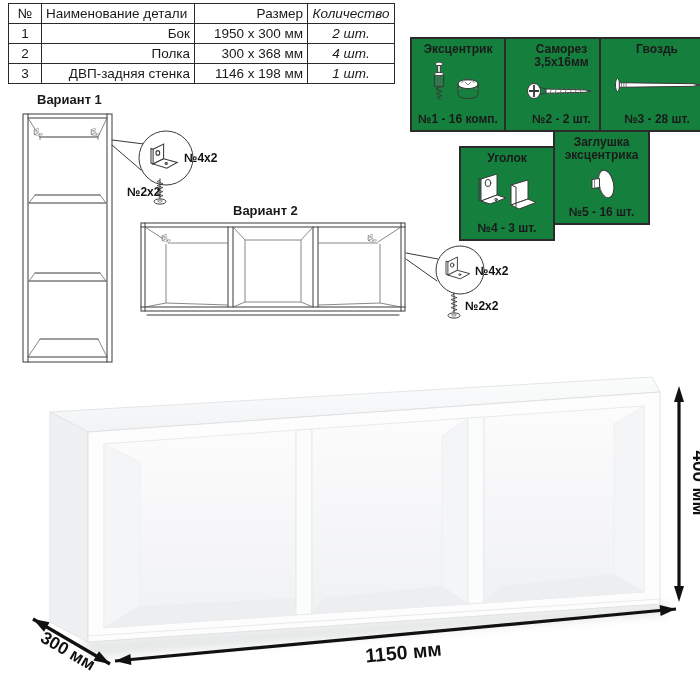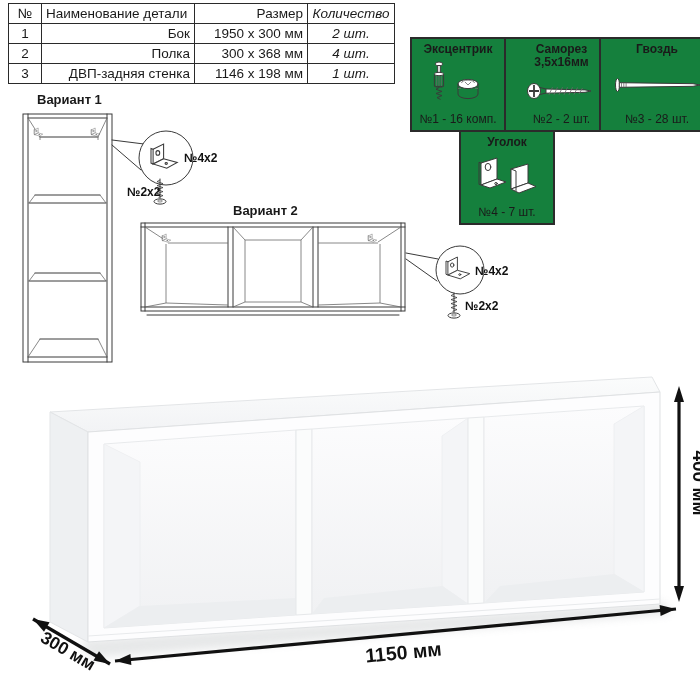--- a/index.html
+++ b/index.html
@@ -13,21 +13,21 @@
   .parts-table td.c-num{width:24px;}
   .parts-table td.c-name{width:142px;text-align:right;padding-left:6px;}
   .parts-table td.c-size{width:104px;text-align:right;}
   .parts-table td.c-qty{width:78px;font-style:italic;}
 
   
   .hw{position:absolute;width:96px;height:95px;border:2px solid #2b2b2b;background:#15803d;
       box-sizing:border-box;display:flex;flex-direction:column;align-items:center;
       justify-content:space-between;padding:4px 2px 5px;text-align:center;}
   .hw .t{font-weight:bold;font-size:12px;line-height:13px;}
-  .hw .q{font-weight:normal;font-size:12px;line-height:12px;}
+  .hw .q{font-weight:bold;font-size:12px;line-height:12px;}
   .hw .ic{flex:1;display:flex;align-items:center;justify-content:center;}
 
   .vtitle{position:absolute;font-weight:bold;font-size:13px;}
 
   .dwg{position:absolute;}
   .dln{stroke:#3a3a3a;stroke-width:1;fill:none;stroke-linecap:round;}
   .dlnw{stroke:#3a3a3a;stroke-width:1;fill:#ffffff;}
   .thin{stroke:#6a6a6a;stroke-width:.8;fill:none;}
   .ctext{font-family:"Liberation Sans",sans-serif;font-weight:bold;font-size:12px;fill:#111;}
   .dimtext{font-family:"Liberation Sans",sans-serif;font-weight:bold;fill:#111;}
@@ -123,38 +123,53 @@
         <ellipse cx="4.5" cy="8" rx="2" ry="6.5" class="dlnw"></ellipse>
         <path d="M6.3,5.7 L80,6.7 L87,8 L80,9.3 L6.3,10.3 Z" class="dlnw"></path>
         <line x1="8.5" y1="5.8" x2="8.5" y2="10.2" class="thin"></line>
         <line x1="10.8" y1="5.8" x2="10.8" y2="10.2" class="thin"></line>
         <line x1="13.1" y1="5.9" x2="13.1" y2="10.1" class="thin"></line>
       </svg>
     </div>
     <div class="q">№3 - 28 шт.</div>
   </div>
 
-  <div class="hw" style="left:459px;top:130px;">
+  <div class="hw" style="left:459px;top:146px;">
     <div class="t"><span>Уголок</span><br>
       <span></span></div>
     <div class="ic">
       <svg width="64" height="46" viewBox="0 0 64 46">
         <path d="M6,8 L22,3 L22,24 L6,30 Z" class="dlnw"></path>
         <path d="M6,8 L4,7.3 L4,29.3 L6,30" class="dln"></path>
         <ellipse cx="13" cy="12" rx="2.8" ry="3.6" class="dln"></ellipse>
         <path d="M6,30 L22,24 L31,27 L15,33 Z" class="dlnw"></path>
         <ellipse cx="21" cy="28.5" rx="1.3" ry="1" class="dln"></ellipse>
         <path d="M36,14 L53,9 L53,28 L36,34 Z" class="dlnw"></path>
         <path d="M36,34 L53,28 L61,31.5 L44,38 Z" class="dlnw"></path>
         <path d="M36,14 L41,16 L41,35.5" class="dln"></path>
       </svg>
     </div>
-    <div class="q">№4 - 7 шт.</div>
-  </div>
-
+    <div class="q">№4 - 3 шт.</div>
+  </div>
+
+  <div class="hw" style="left:553px;top:130px;width:97px;">
+    <div class="t"><span>Заглушка</span><br>
+      <span>эксцентрика</span></div>
+    <div class="ic">
+      <svg width="40" height="38" viewBox="0 0 40 38">
+        <g transform="rotate(-12 24 19)">
+          <ellipse cx="24" cy="19" rx="7.5" ry="14" class="dlnw"></ellipse>
+          <path d="M21,6.5 a5,13 0 0 0 0,25" class="thin"></path>
+        </g>
+        <path d="M10,14.5 L17.5,13.5 L17.5,22.5 L10,23.5 Z" class="dlnw"></path>
+        <line x1="12.5" y1="14.2" x2="12.5" y2="23.2" class="thin"></line>
+      </svg>
+    </div>
+    <div class="q">№5 - 16 шт.</div>
+  </div>
 
   <div class="vtitle" style="left:37px;top:92px;">Вариант 1</div>
   <div class="vtitle" style="left:233px;top:203px;">Вариант 2</div>
 
   <svg class="dwg" style="left:15px;top:88px;" width="215" height="292" viewBox="0 0 215 292">
     <defs>
       <g id="br">
         <path d="M2,5 L12,0 L12,14 L2,19 Z" class="dlnw"></path>
         <path d="M2,5 L0,4.2 L0,18.2 L2,19" class="dln"></path>
         <ellipse cx="6.5" cy="8.5" rx="1.8" ry="2.2" class="dln"></ellipse>

